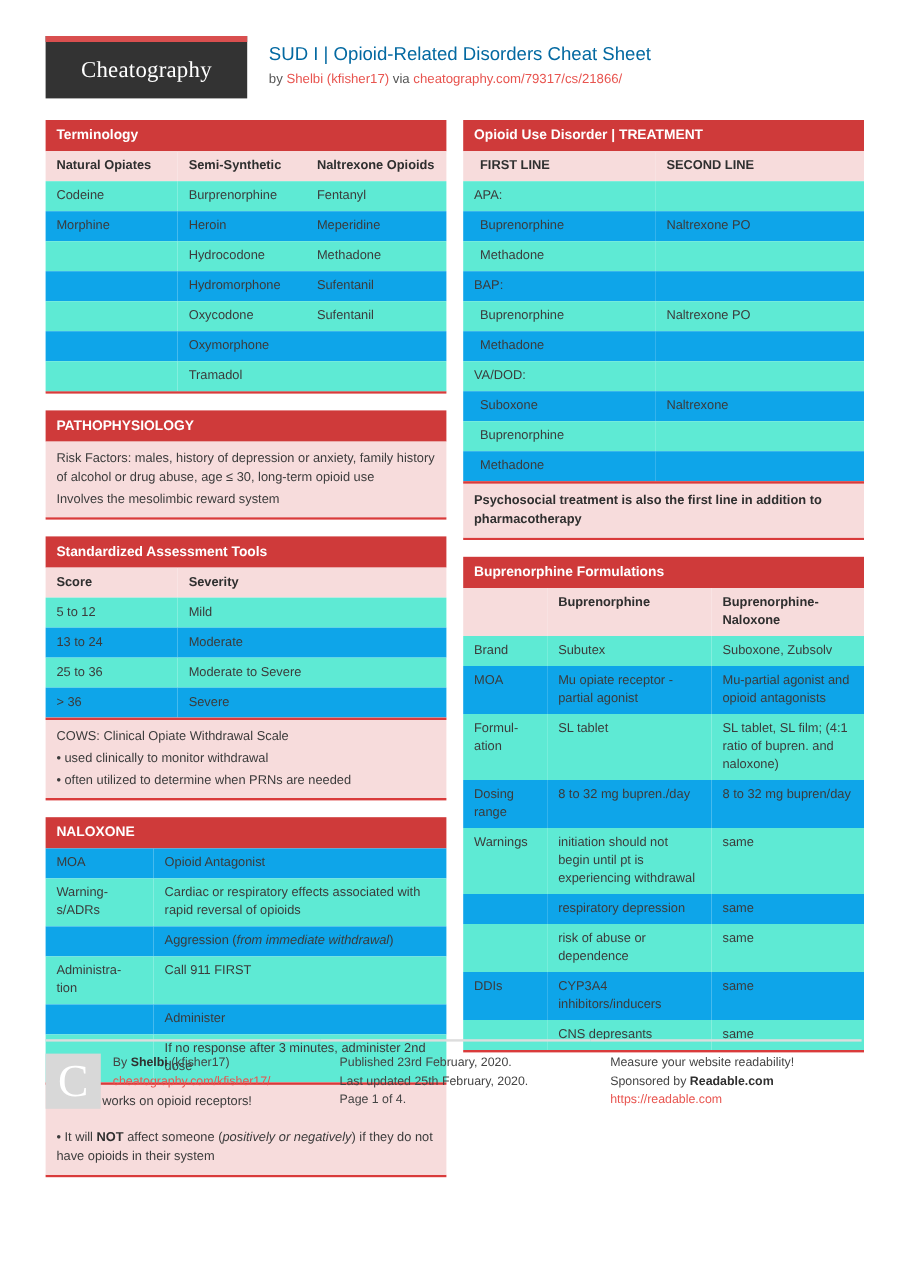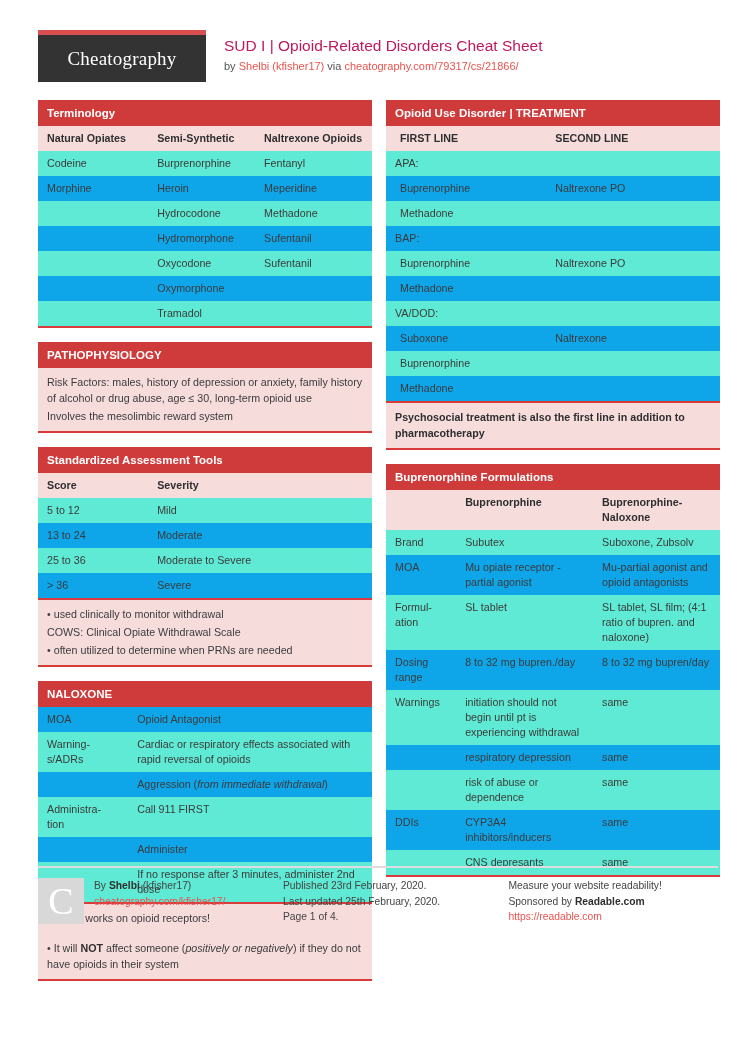--- a/index.html
+++ b/index.html
@@ -46,21 +46,21 @@
     color: #ffffff;
     font-family: "Liberation Serif", serif;
     font-size: 19px;
     letter-spacing: 0.2px;
   }
   .title-block {
     margin-left: 18px;
     padding-top: 7px;
   }
   .sheet-title {
-    color: #be185d;
+    color: #0369a1;
     font-size: 15.5px;
     line-height: 18px;
     font-weight: normal;
   }
   .byline {
     font-size: 11px;
     color: #555555;
     margin-top: 4px;
     line-height: 14px;
   }
@@ -278,22 +278,22 @@
               <td>25 to 36</td>
               <td>Moderate to Severe</td>
             </tr>
             <tr class="alt">
               <td>&gt; 36</td>
               <td>Severe</td>
             </tr>
           </tbody>
         </table>
         <div class="note-block pink">
+          <p>COWS: Clinical Opiate Withdrawal Scale</p>
           <p>• used clinically to monitor withdrawal</p>
-          <p>COWS: Clinical Opiate Withdrawal Scale</p>
           <p>• often utilized to determine when PRNs are needed</p>
         </div>
       </div>
 
       <div class="card">
         <div class="card-title">NALOXONE</div>
         <table class="tbl">
           <colgroup>
               <col style="width:27%">
               <col style="width:73%">

